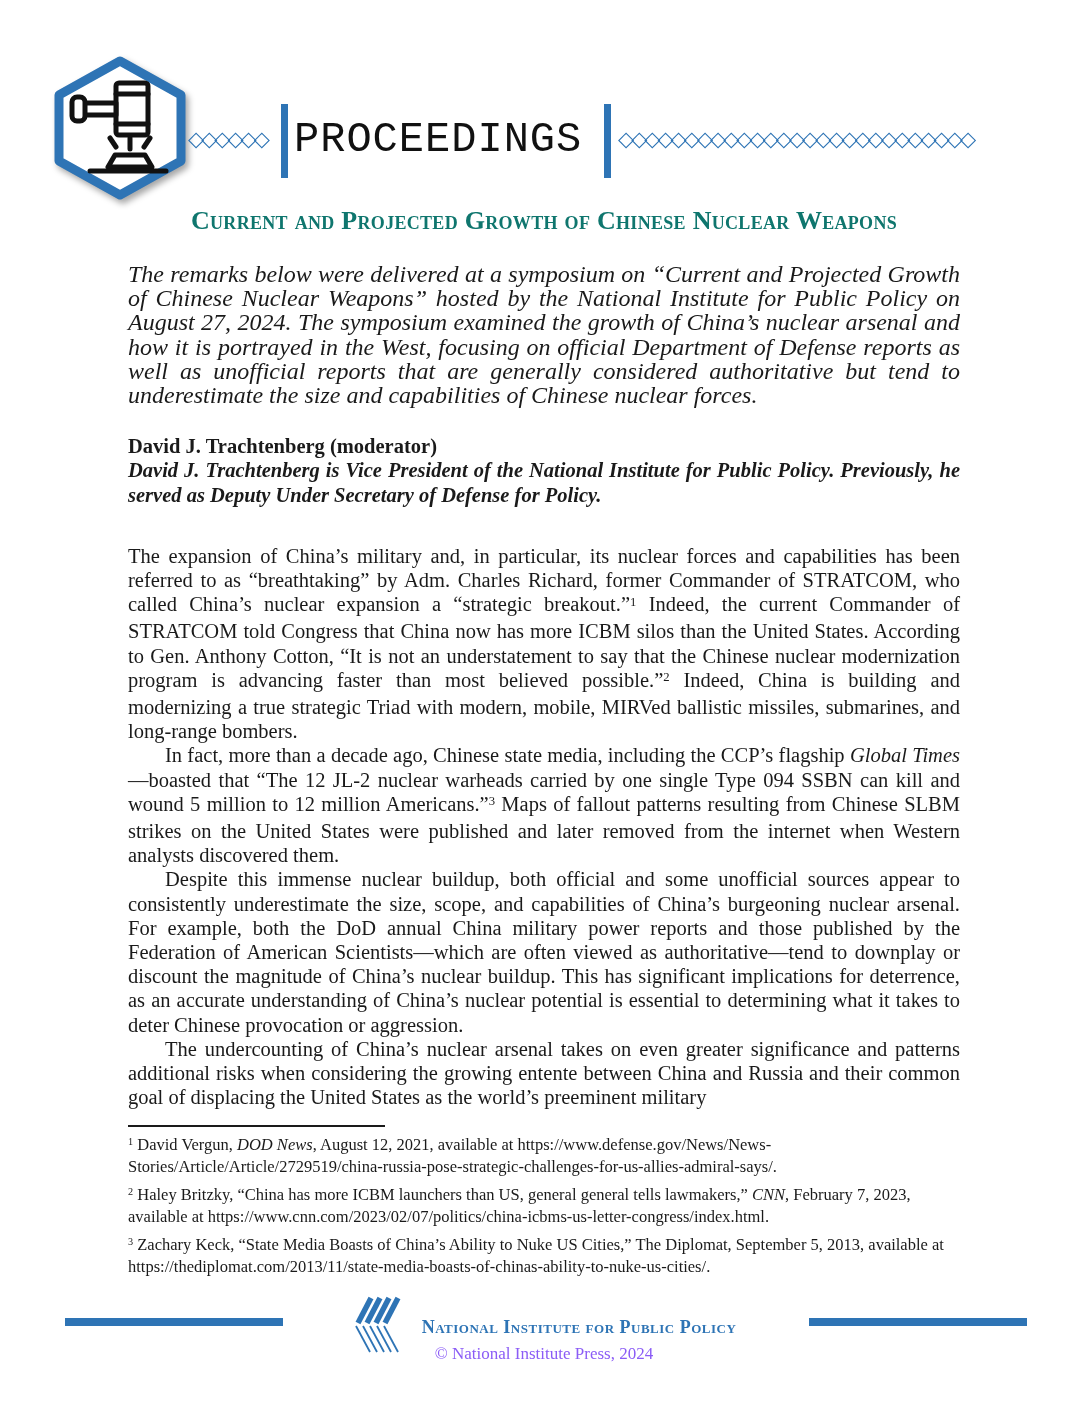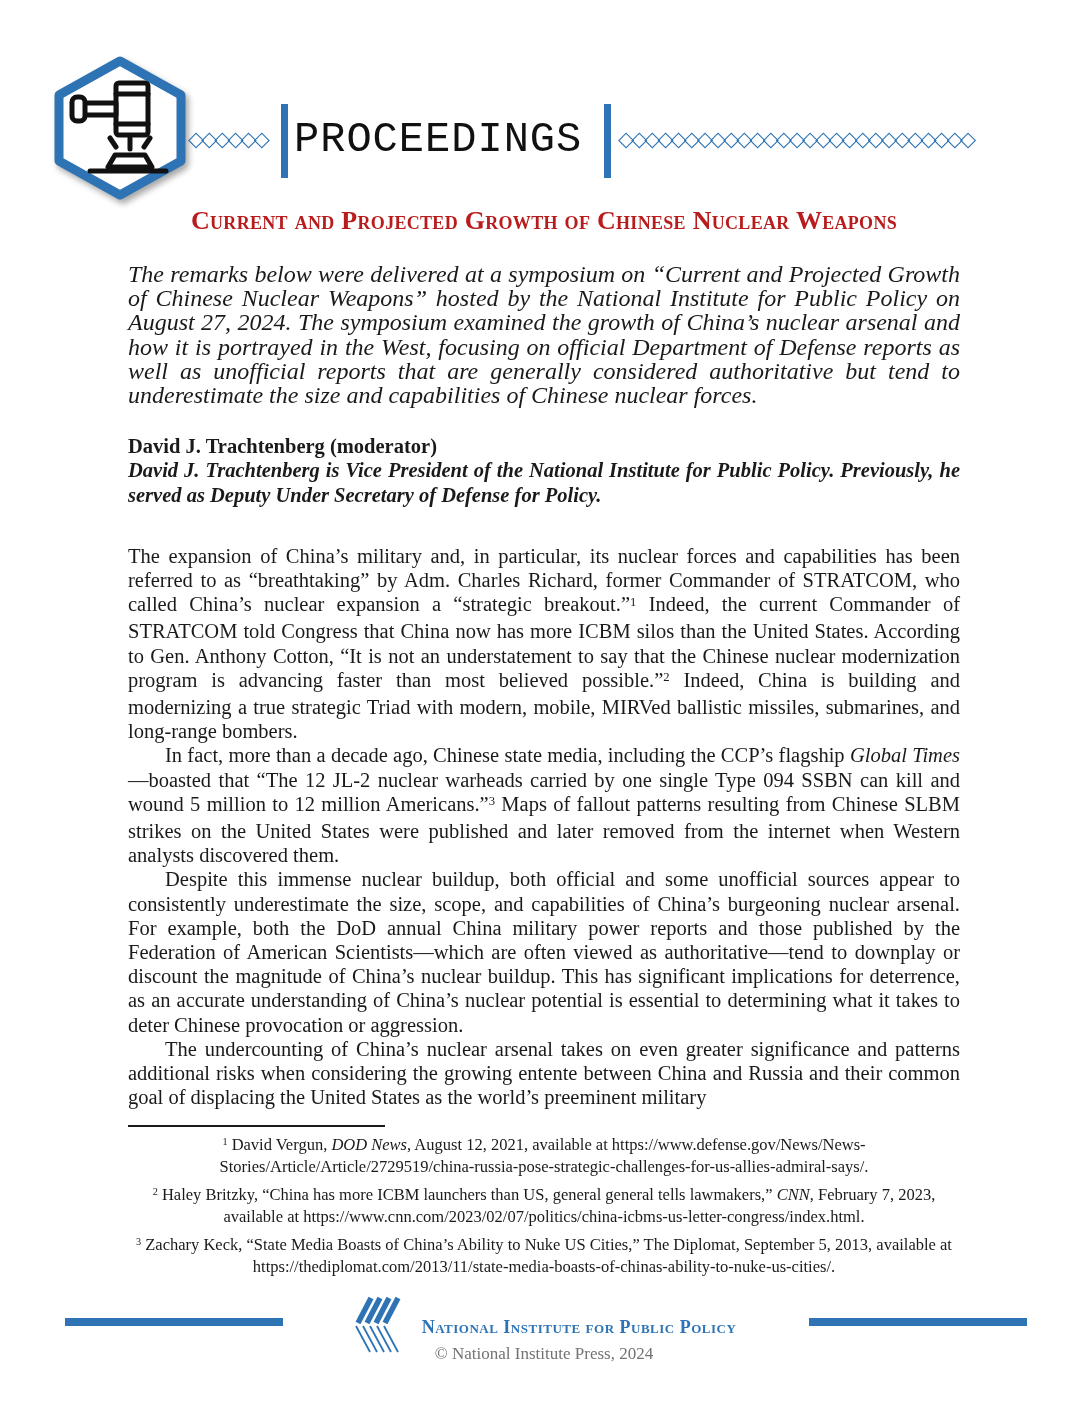--- a/index.html
+++ b/index.html
@@ -45,21 +45,21 @@
 
   
   .content { padding: 0 128px; }
   .doc-title {
     margin-top: 6px;
     text-align: center;
     font-variant: small-caps;
     font-weight: 700;
     font-size: 26px;
     letter-spacing: 0.3px;
-    color: #b91c1c;
+    color: #0f766e;
   }
   .intro {
     margin-top: 26px;
     font-style: italic;
     font-size: 24px;
     line-height: 24.2px;
     text-align: justify;
   }
   .moderator-block { margin-top: 27px; font-size: 20.5px; line-height: 24.2px; }
   .moderator-name { font-weight: 700; }
@@ -75,21 +75,21 @@
   }
 
   
   .footnote-sep {
     margin-top: 15px;
     width: 257px;
     border: 0;
     border-top: 2.5px solid #1a1a1a;
   }
   .footnotes { margin-top: 8px; font-size: 16.5px; line-height: 20.5px; }
-  .footnotes .fn { margin-bottom: 7px; text-align: center; }
+  .footnotes .fn { margin-bottom: 7px; }
 
   
   .footer-row {
     position: absolute;
     left: 0; top: 1294px; width: 100%;
     display: flex; align-items: center; justify-content: center;
     gap: 14px;
   }
   .footer-bar {
     position: absolute;
@@ -105,21 +105,21 @@
     font-weight: 700;
     font-size: 18px;
     letter-spacing: 0.5px;
     white-space: nowrap;
   }
   .copyright {
     position: absolute;
     left: 0; top: 1344px; width: 100%;
     text-align: center;
     font-size: 17px;
-    color: #737373;
+    color: #8b5cf6;
   }
   em { font-style: italic; }
 </style>
 </head>
 <body>
 
 <div class="page">
 
   <div class="masthead">
     <div class="hex-logo">

